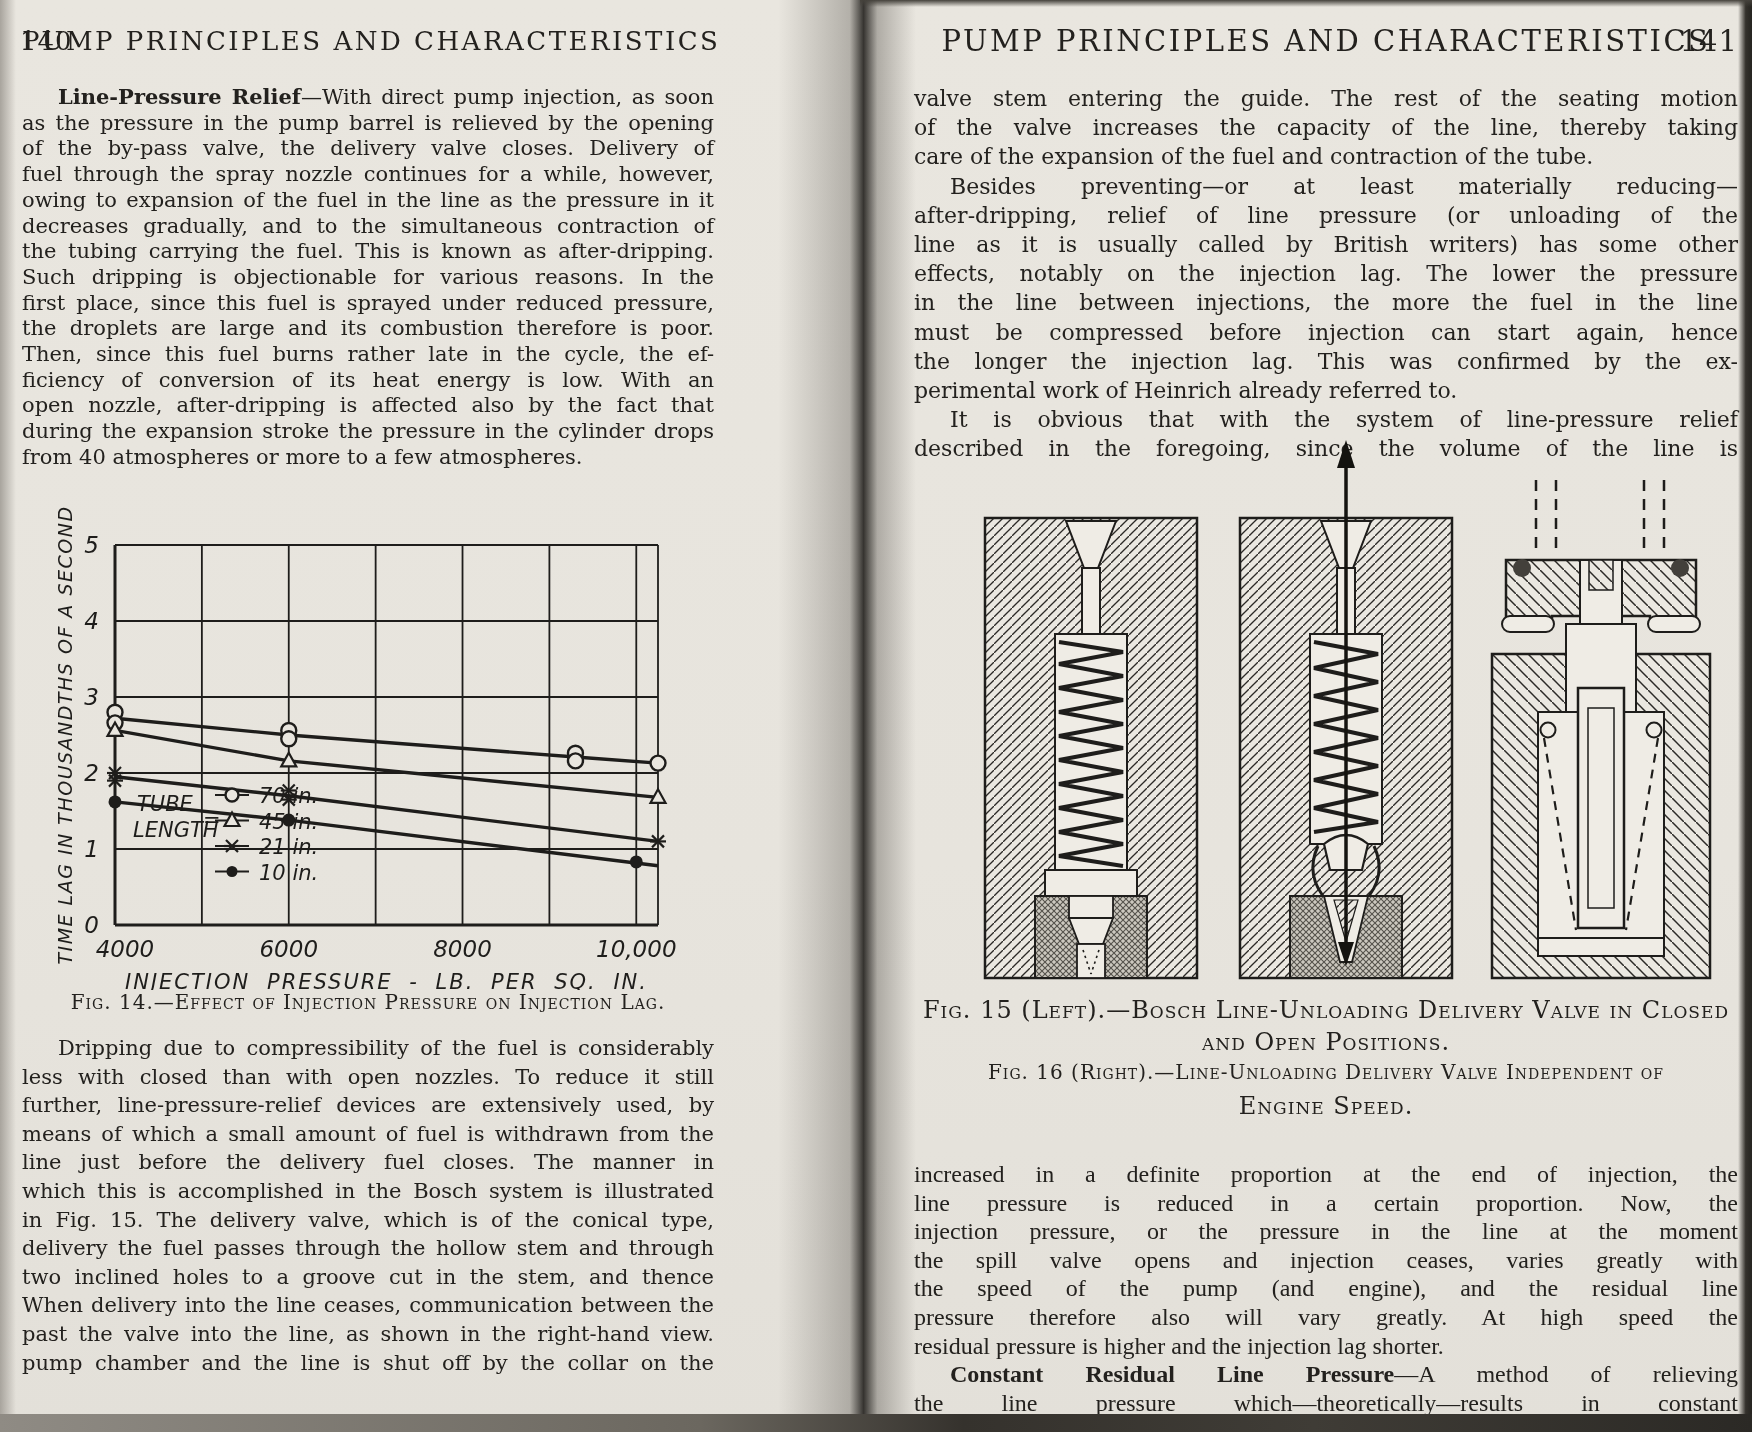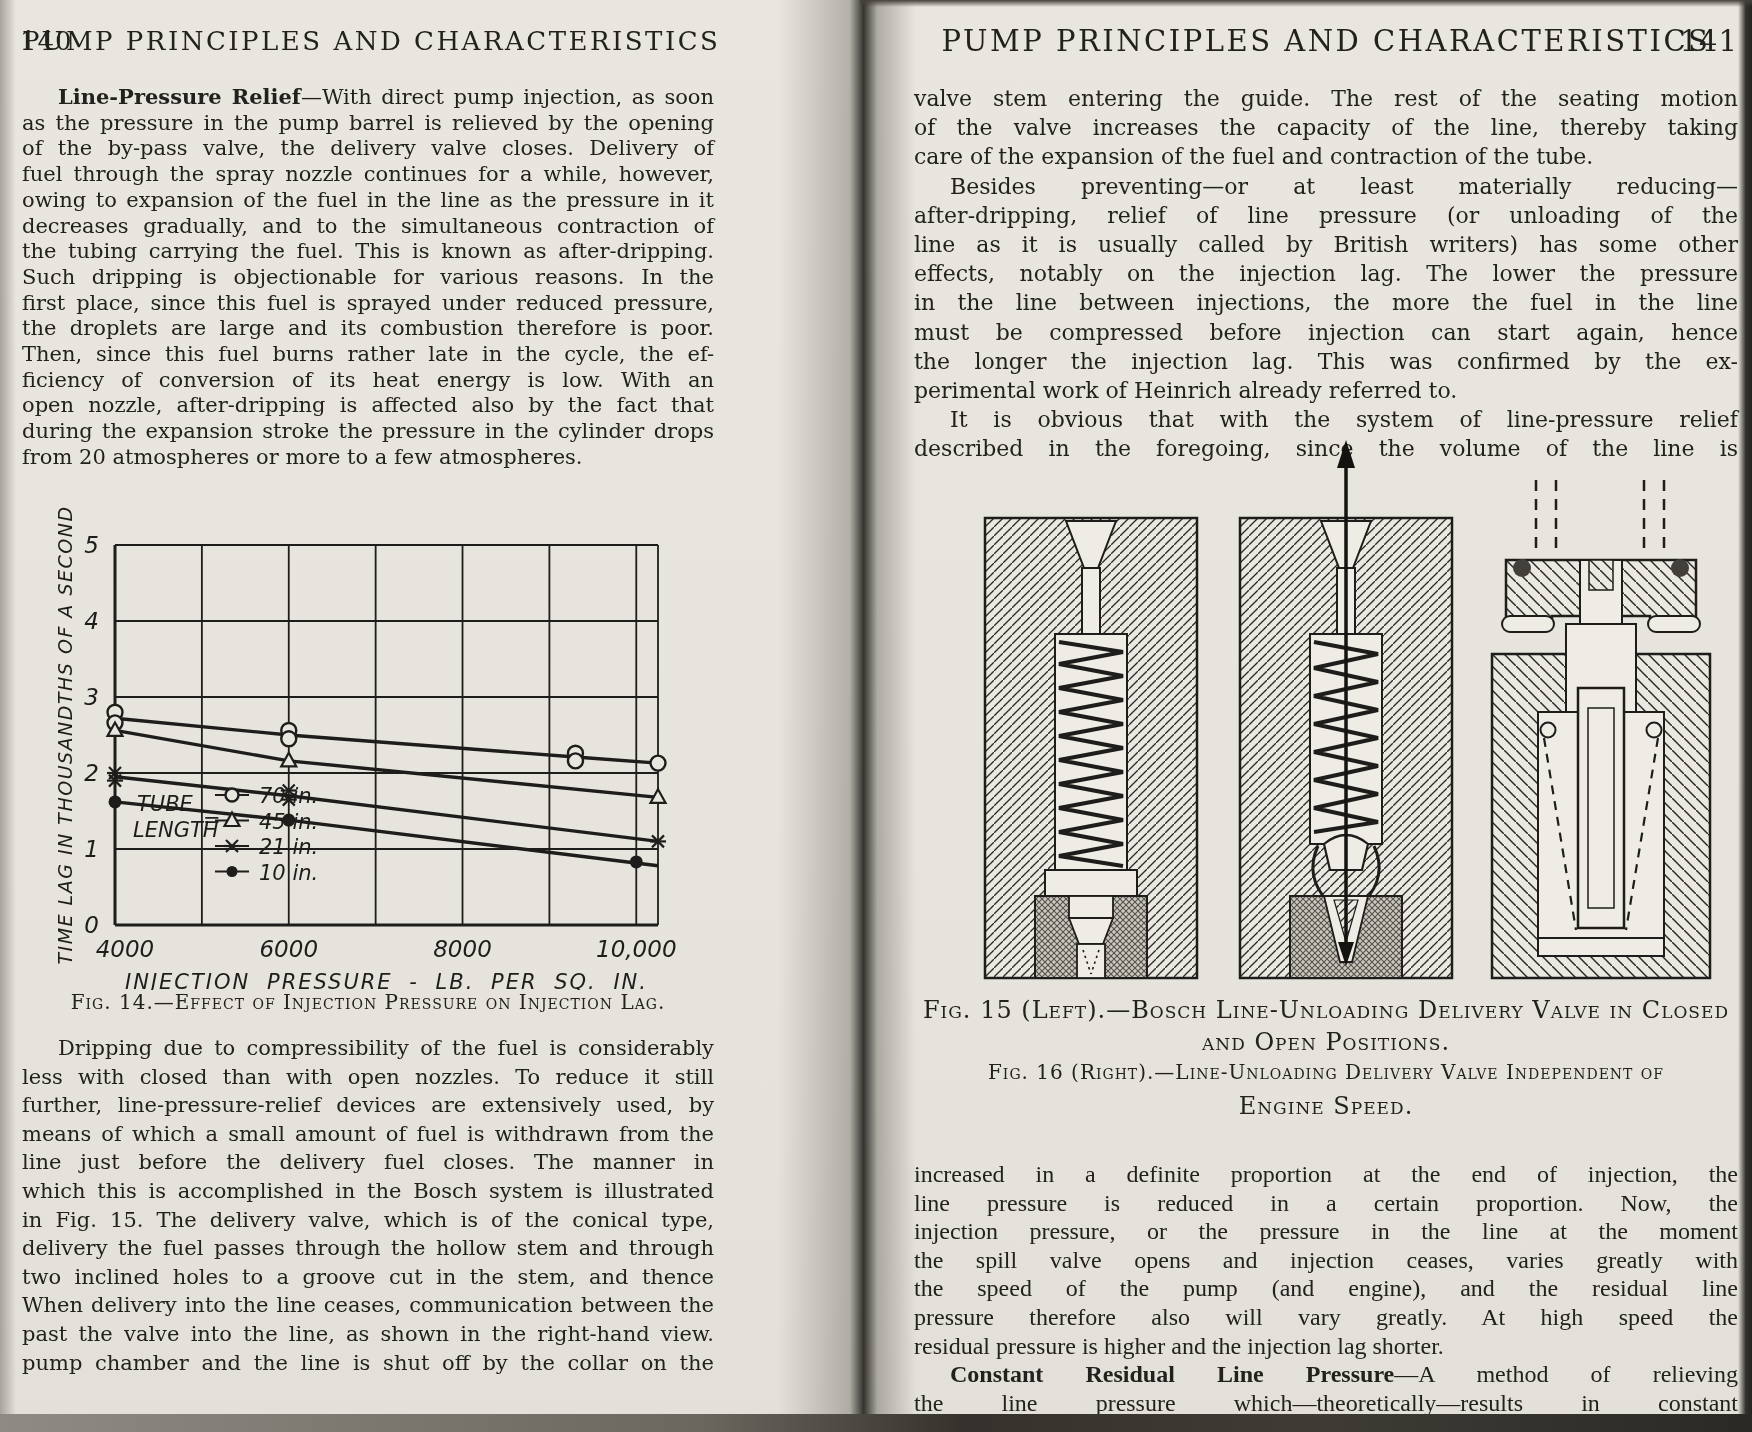--- a/index.html
+++ b/index.html
@@ -71,21 +71,21 @@
         <div class="tline">owing to expansion of the fuel in the line as the pressure in it</div>
         <div class="tline">decreases gradually, and to the simultaneous contraction of</div>
         <div class="tline">the tubing carrying the fuel.  This is known as after-dripping.</div>
         <div class="tline">Such dripping is objectionable for various reasons.  In the</div>
         <div class="tline">first place, since this fuel is sprayed under reduced pressure,</div>
         <div class="tline">the droplets are large and its combustion therefore is poor.</div>
         <div class="tline">Then, since this fuel burns rather late in the cycle, the ef-</div>
         <div class="tline">ficiency of conversion of its heat energy is low.  With an</div>
         <div class="tline">open nozzle, after-dripping is affected also by the fact that</div>
         <div class="tline">during the expansion stroke the pressure in the cylinder drops</div>
-        <div class="tline tlast">from 20 atmospheres or more to a few atmospheres.</div>
+        <div class="tline tlast">from 40 atmospheres or more to a few atmospheres.</div>
       </div>
     </div>
 
   <div class="figure-block fig14">
     <svg id="fig14-svg" width="660" height="515" viewBox="0 0 660 515">
         <line x1="60" y1="70" x2="60" y2="450" stroke="#1e1d1b" stroke-width="3"></line>
         <line x1="146.88" y1="70" x2="146.88" y2="450" stroke="#1e1d1b" stroke-width="1.8"></line>
         <line x1="233.76" y1="70" x2="233.76" y2="450" stroke="#1e1d1b" stroke-width="1.8"></line>
         <line x1="320.64" y1="70" x2="320.64" y2="450" stroke="#1e1d1b" stroke-width="1.8"></line>
         <line x1="407.52" y1="70" x2="407.52" y2="450" stroke="#1e1d1b" stroke-width="1.8"></line>

